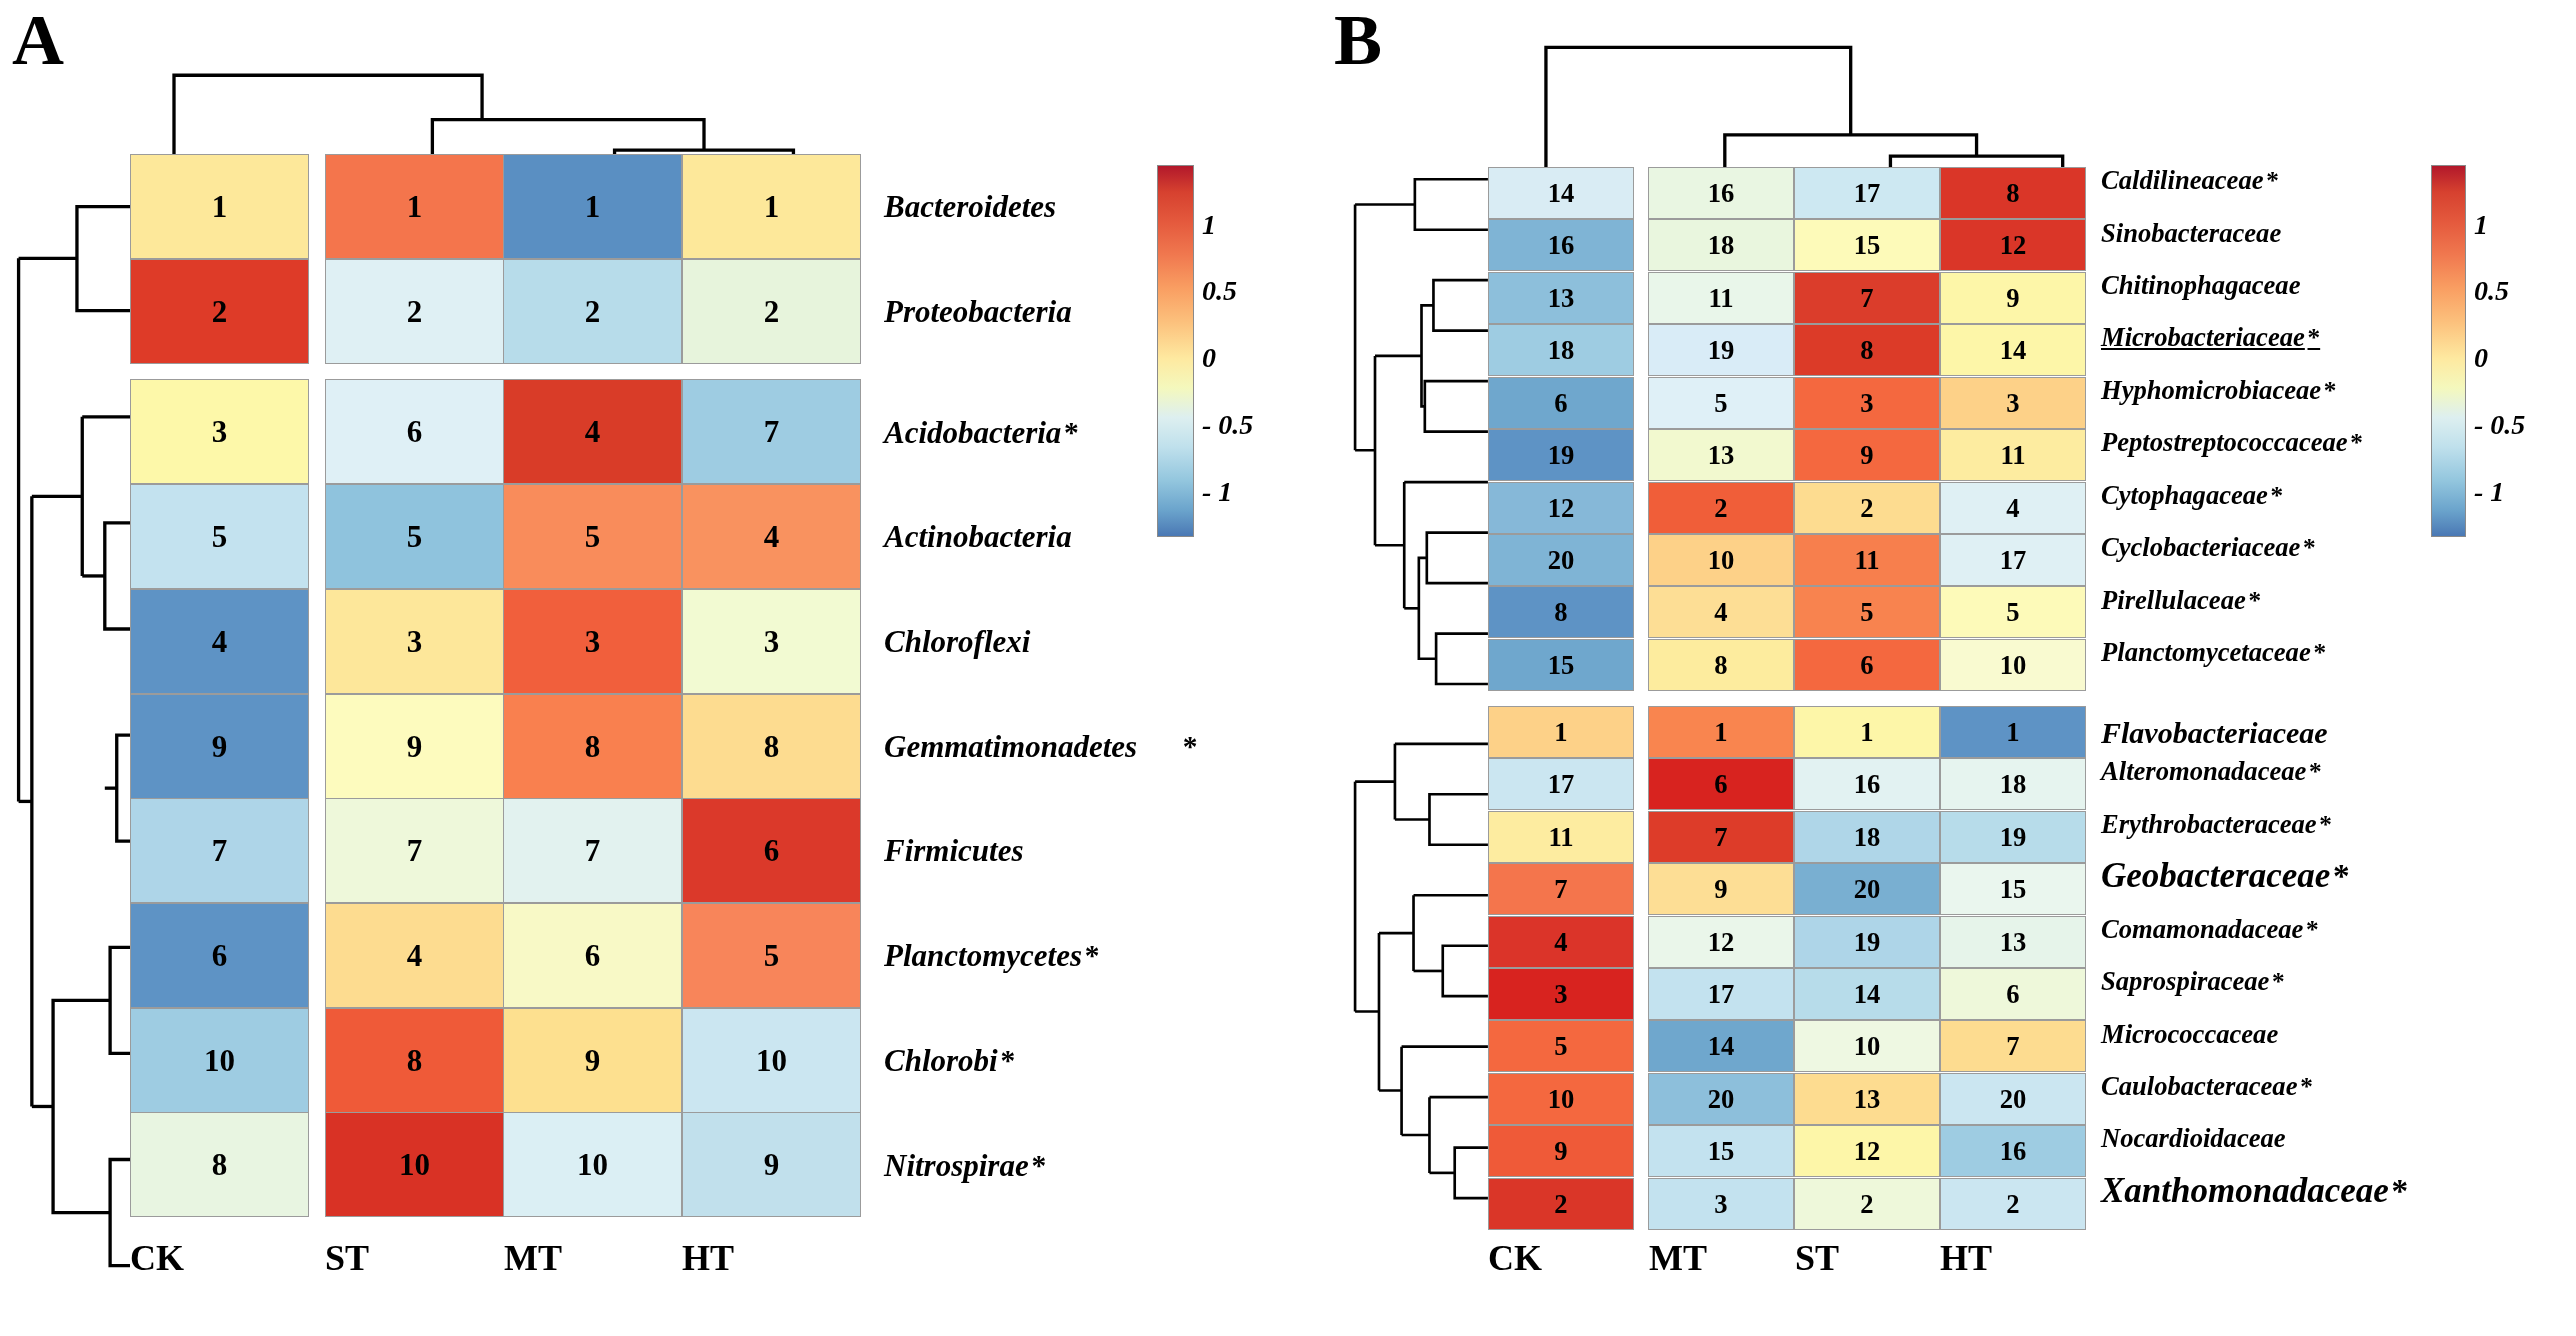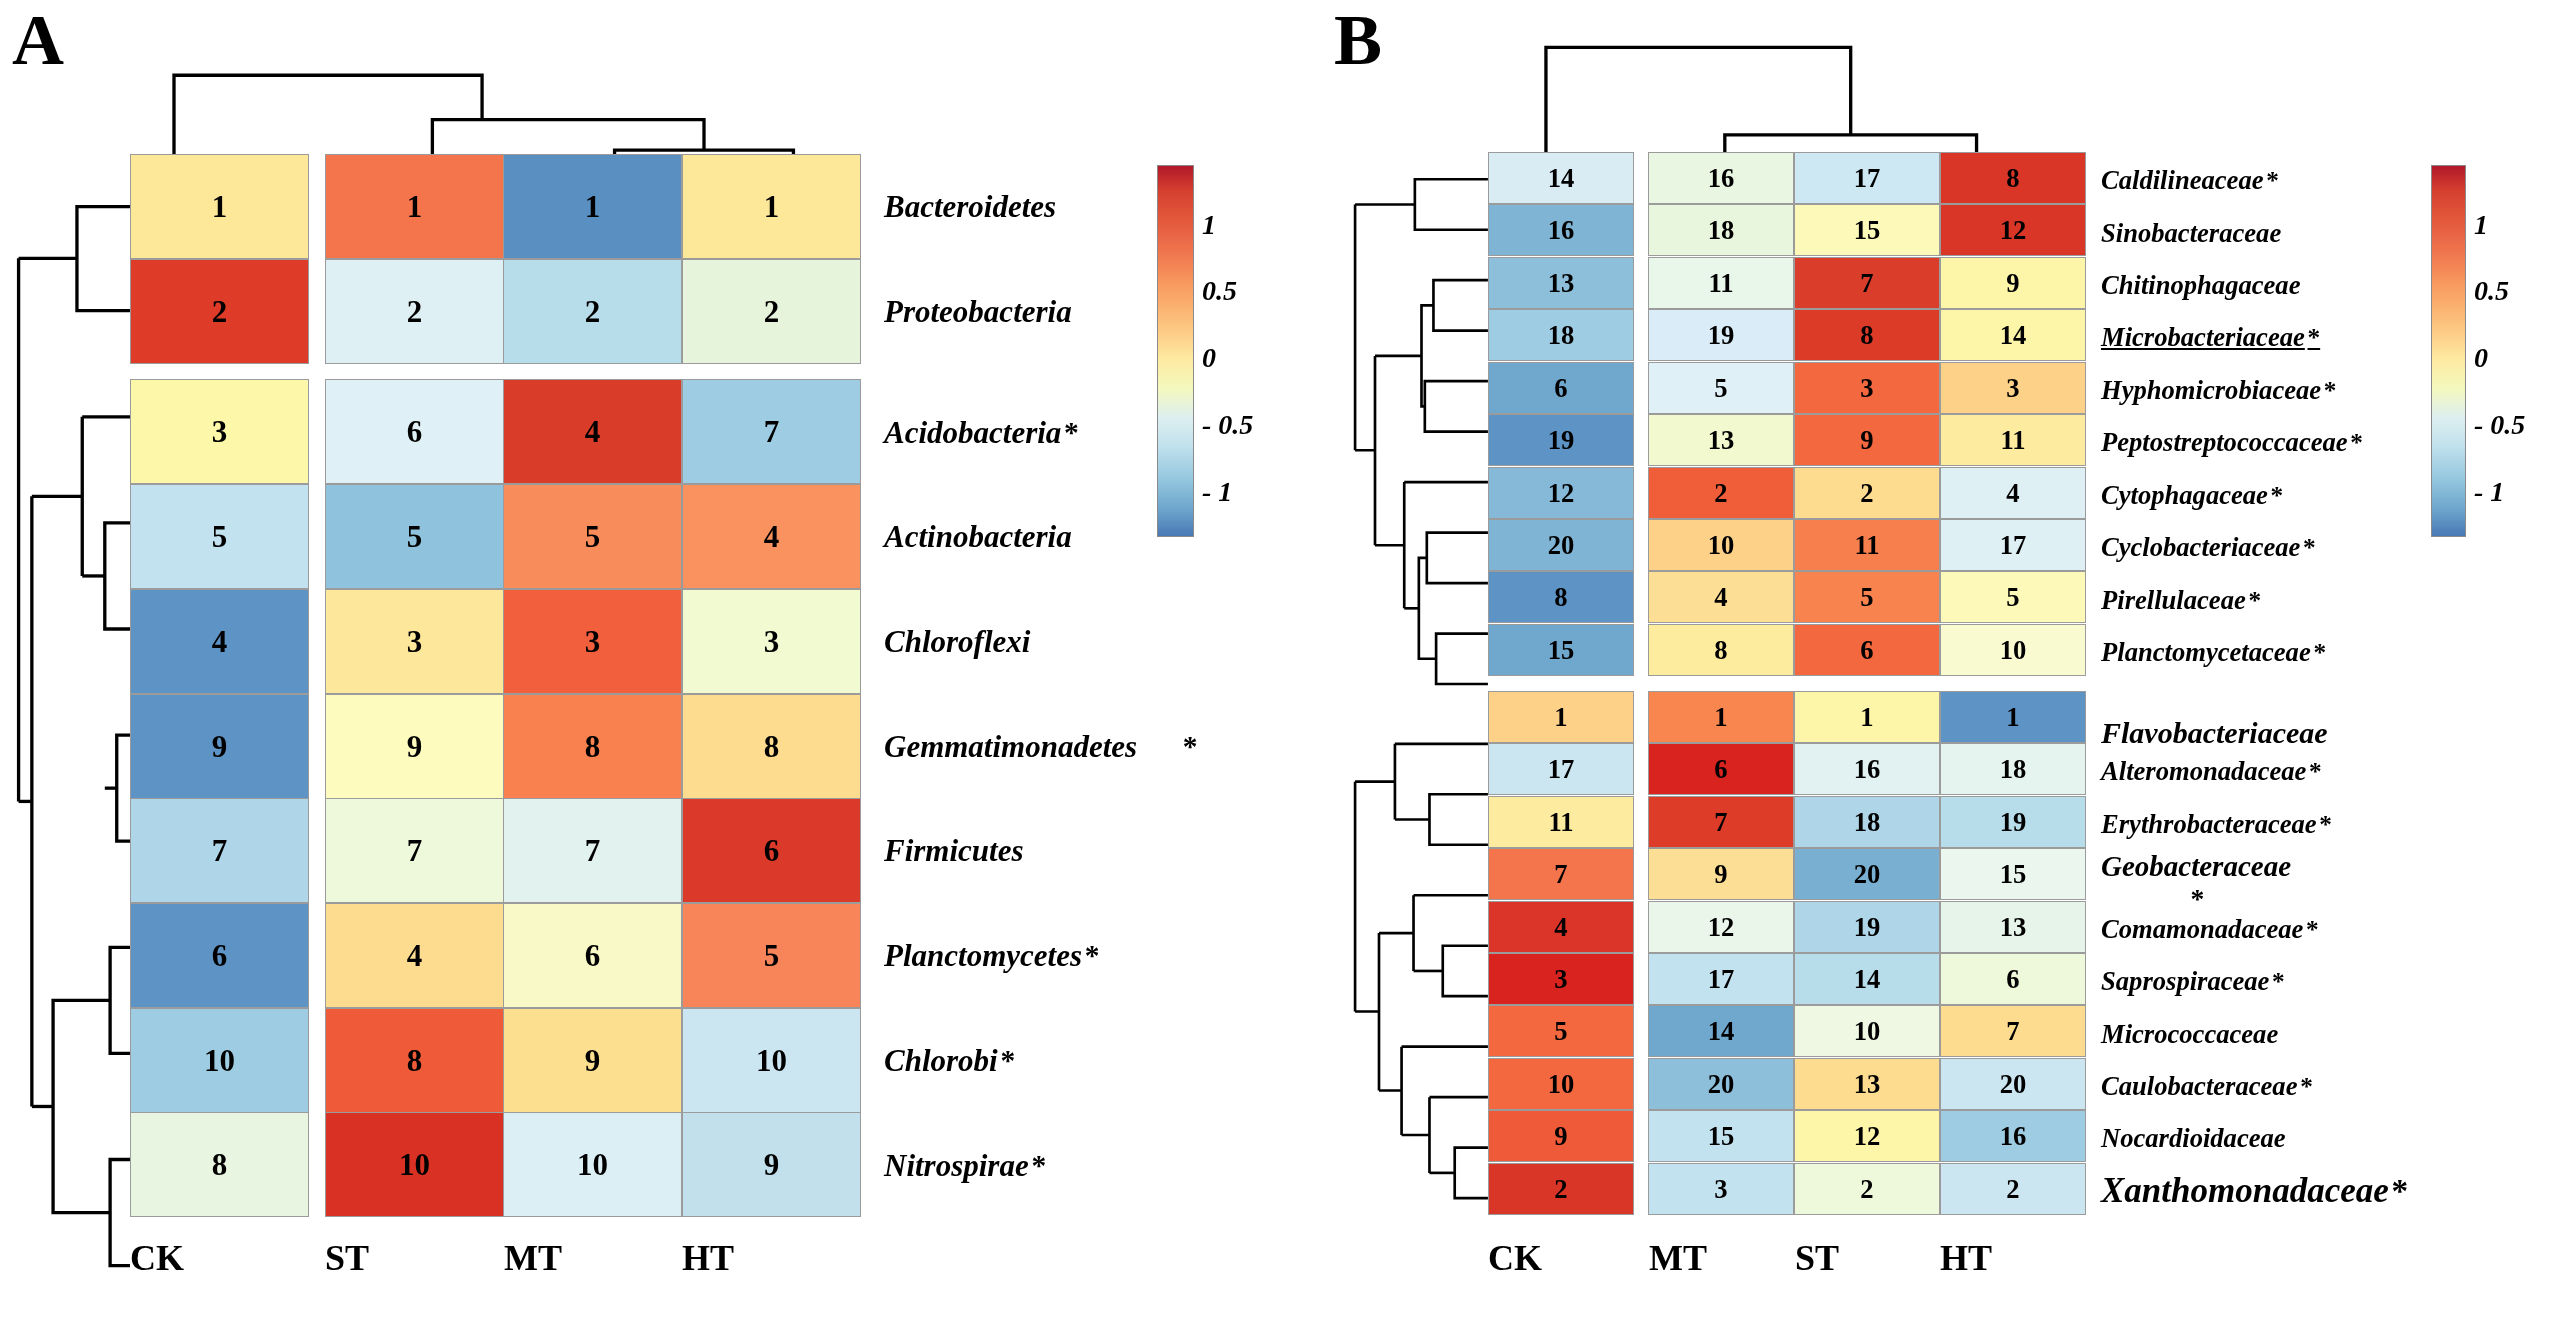--- a/index.html
+++ b/index.html
@@ -212,21 +212,21 @@
         <path d="M 200,1420 L 112,1420"></path>
         <path d="M 200,1496 L 150,1496 L 150,1572 L 200,1572"></path>
         <path d="M 150,1534 L 112,1534"></path>
         <path d="M 112,1420 L 112,1534 L 112,1477 L 70,1477"></path>
         <path d="M 70,1344 L 70,1477 L 70,1410 L 36,1410"></path>
         <path d="M 36,1173 L 36,1410 L 36,1291 L 0,1291"></path>
         <path d="M 0,945 L 0,1291"></path>
       </g>
     </svg>
 
-    <div class="hm" id="hmB" style="left:199px;top:152px;width:598px;height:1063px;">
+    <div class="hm" id="hmB" style="left:199px;top:167px;width:598px;height:1063px;">
         <div class="cell" style="left: 0px; top: 0px; width: 146px; height: 52px; background: rgb(217, 236, 244); font-size: 26.6px;">14</div>
         <div class="cell" style="left: 160px; top: 0px; width: 146px; height: 52px; background: rgb(233, 246, 226); font-size: 26.6px;">16</div>
         <div class="cell" style="left: 306px; top: 0px; width: 146px; height: 52px; background: rgb(205, 232, 242); font-size: 26.6px;">17</div>
         <div class="cell" style="left: 452px; top: 0px; width: 146px; height: 52px; background: rgb(218, 54, 40); font-size: 26.6px;">8</div>
         <div class="cell" style="left: 0px; top: 52px; width: 146px; height: 52px; background: rgb(127, 180, 213); font-size: 26.6px;">16</div>
         <div class="cell" style="left: 160px; top: 52px; width: 146px; height: 52px; background: rgb(233, 246, 222); font-size: 26.6px;">18</div>
         <div class="cell" style="left: 306px; top: 52px; width: 146px; height: 52px; background: rgb(253, 250, 185); font-size: 26.6px;">15</div>
         <div class="cell" style="left: 452px; top: 52px; width: 146px; height: 52px; background: rgb(218, 54, 40); font-size: 26.6px;">12</div>
         <div class="cell" style="left: 0px; top: 105px; width: 146px; height: 52px; background: rgb(141, 191, 219); font-size: 26.6px;">13</div>
         <div class="cell" style="left: 160px; top: 105px; width: 146px; height: 52px; background: rgb(233, 246, 234); font-size: 26.6px;">11</div>
@@ -356,21 +356,21 @@
         <span>Flavobacteriaceae</span>
       </div>
       <div class="rowlabel" style="left: 812px; top: 745px; height: 52px; font-size: 26.6px;">
         <span>Alteromonadaceae</span>
         <span class="star">*</span>
       </div>
       <div class="rowlabel" style="left: 812px; top: 798px; height: 52px; font-size: 26.6px;">
         <span>Erythrobacteraceae</span>
         <span class="star">*</span>
       </div>
-      <div class="rowlabel" style="left: 812px; top: 850px; height: 52px; font-size: 29px; flex-direction: column;">
+      <div class="rowlabel" style="left: 812px; top: 850px; height: 52px; font-size: 35px;">
         <span>Geobacteraceae</span>
         <span class="star">*</span>
       </div>
       <div class="rowlabel" style="left: 812px; top: 903px; height: 52px; font-size: 26.6px;">
         <span>Comamonadaceae</span>
         <span class="star">*</span>
       </div>
       <div class="rowlabel" style="left: 812px; top: 955px; height: 52px; font-size: 26.6px;">
         <span>Saprospiraceae</span>
         <span class="star">*</span>

